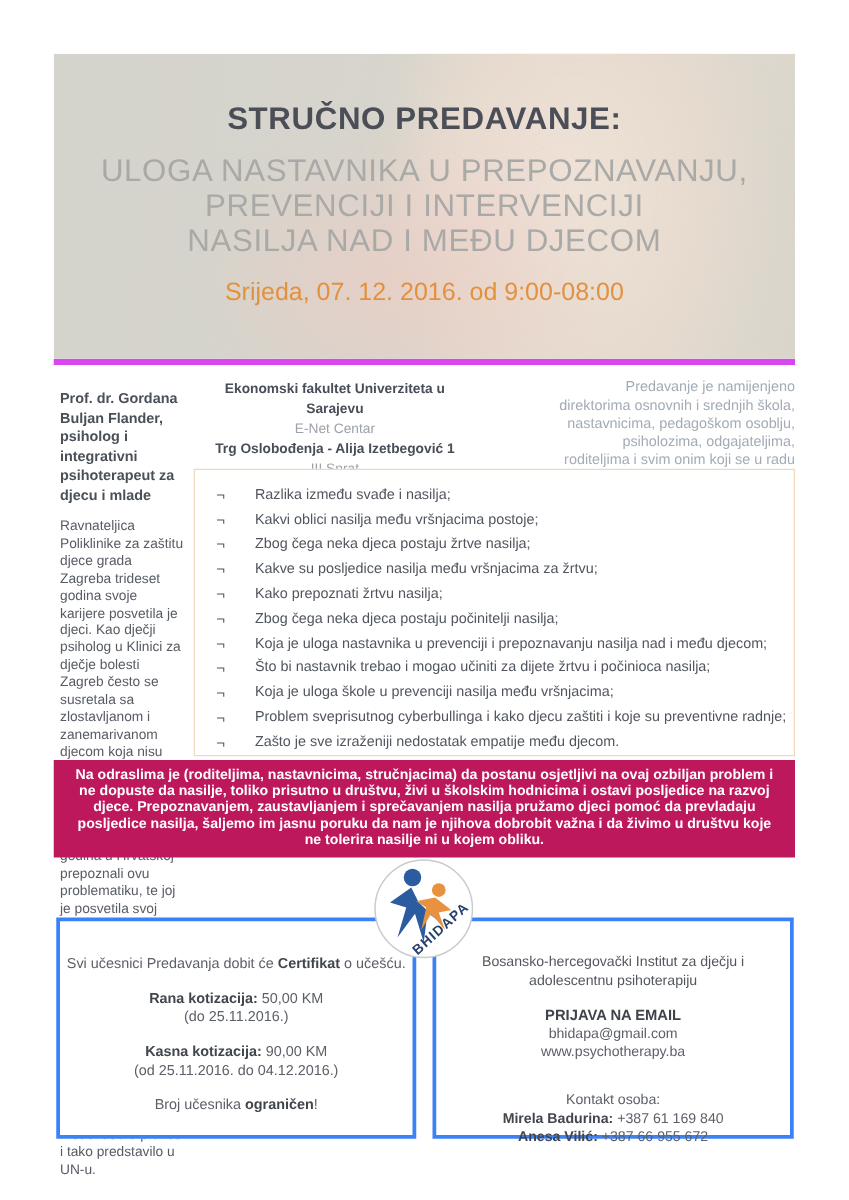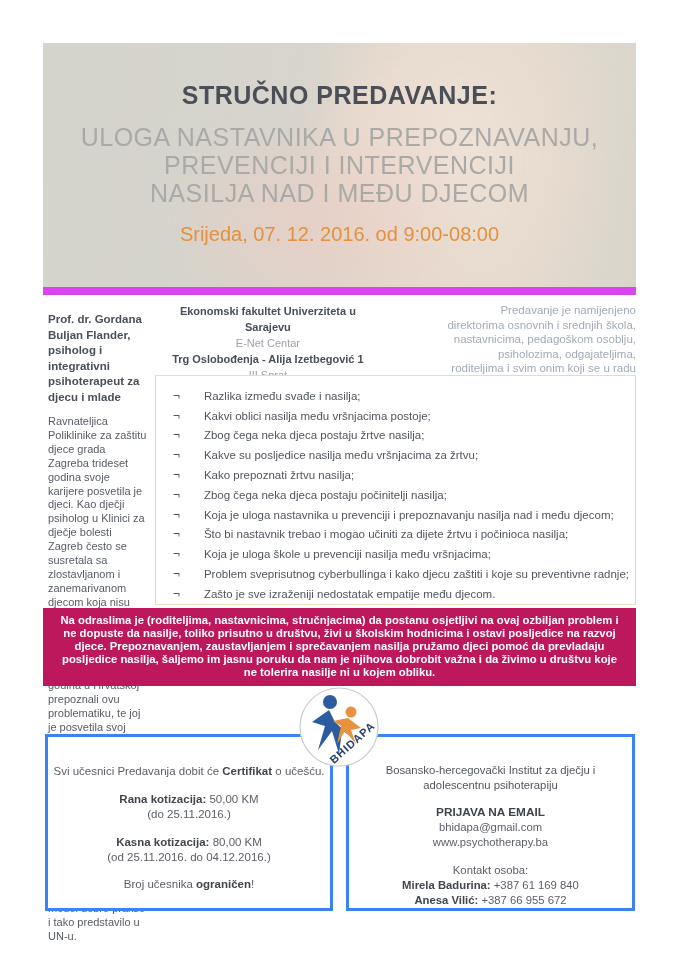--- a/index.html
+++ b/index.html
@@ -1,21 +1,21 @@
 <!DOCTYPE html>
 <html><head>
 <meta charset="utf-8">
 <style>
   html,body{margin:0;padding:0;background:#fff;}
   .page{position:relative;width:679px;height:960px;background:#fff;overflow:hidden;
         font-family:"Liberation Sans","DejaVu Sans",sans-serif;}
 
   
   .hero{position:absolute;left:43px;top:43px;width:593px;height:244px;
-        border-bottom:8px solid #d946ef;overflow:hidden;text-align:center;}
+        border-bottom:5px solid #d946ef;overflow:hidden;text-align:center;}
   .hand-bg{position:absolute;inset:0;
      background:linear-gradient(97deg,#D4D3CC 0%,#D7D5CD 45%,#DFD9D0 62%,#E3DCD2 75%,#DAD5CB 100%);}
   .hand-blob1{position:absolute;right:30px;top:-40px;width:300px;height:360px;
      background:radial-gradient(ellipse at 50% 42%,#F0E4D9 0%,#E7DACE 45%,rgba(231,218,206,0) 75%);
      filter:blur(14px);}
   .hand-blob2{position:absolute;left:110px;bottom:-50px;width:320px;height:230px;
      background:radial-gradient(ellipse,rgba(234,206,197,0.85),rgba(234,206,197,0) 70%);
      filter:blur(16px);}
   .hand-blob3{position:absolute;left:260px;top:20px;width:180px;height:200px;
      background:radial-gradient(ellipse,rgba(238,220,212,0.7),rgba(238,220,212,0) 70%);
@@ -51,21 +51,21 @@
 
   
   .logo{position:absolute;left:299px;top:687px;width:80px;height:80px;z-index:5;}
 
   
   .box{position:absolute;top:734px;height:177px;box-sizing:border-box;
        border:3px solid #3b82f6;background:#fff;text-align:center;color:#5C6068;}
   .box-left{left:45px;width:288px;padding-top:27px;font-size:11.5px;line-height:15px;}
   .box-right{left:346px;width:289px;padding:26px 6px 0 6px;font-size:11.3px;line-height:15px;}
   .b{font-weight:700;color:#41454C;}
-  .mt12{margin-top:12px;} .mt10{margin-top:14px;} .mt13{margin-top:13px;}
+  .mt12{margin-top:12px;} .mt10{margin-top:24px;} .mt13{margin-top:13px;}
   .org-name{color:#52565E;}
   .apply-heading{font-weight:700;color:#3F434B;font-size:11.8px;}
   .contact-line{line-height:14.5px;}
 </style>
 </head>
 <body>
 
 <div class="page">
 
   <div class="hero">
@@ -161,21 +161,21 @@
       <circle cx="52" cy="25" r="5.5" fill="#E8913F"></circle>
       <path d="M49 31 L62 41 L52 43 L57 57 L46 44 L38 57 L42 39 L34 34 Z" fill="#E8913F"></path>
       <text x="26" y="70" transform="rotate(-42 40 62)" font-size="11" font-weight="bold" fill="#27406B" letter-spacing="1" font-family="Liberation Sans, DejaVu Sans, sans-serif">BHIDAPA</text>
     </svg>
   </div>
 
   <div class="box box-left">
     <div><span>Svi učesnici Predavanja dobit će </span><span class="b">Certifikat</span><span> o učešću.</span></div>
     <div class="mt13"><span class="b">Rana kotizacija:</span><span> 50,00 KM</span></div>
     <div>(do 25.11.2016.)</div>
-    <div class="mt13"><span class="b">Kasna kotizacija:</span><span> 80,00 KM</span></div>
+    <div class="mt13"><span class="b">Kasna kotizacija:</span><span> 90,00 KM</span></div>
     <div>(od 25.11.2016. do 04.12.2016.)</div>
     <div class="mt12"><span>Broj učesnika </span><span class="b">ograničen</span><span>!</span></div>
   </div>
 
   <div class="box box-right">
     <div class="org-name">Bosansko-hercegovački Institut za dječju i adolescentnu psihoterapiju</div>
     <div class="apply-heading mt12">PRIJAVA NA EMAIL</div>
     <div class="contact-line">bhidapa@gmail.com</div>
     <div class="contact-line">www.psychotherapy.ba</div>
     <div class="mt10">Kontakt osoba:</div>

